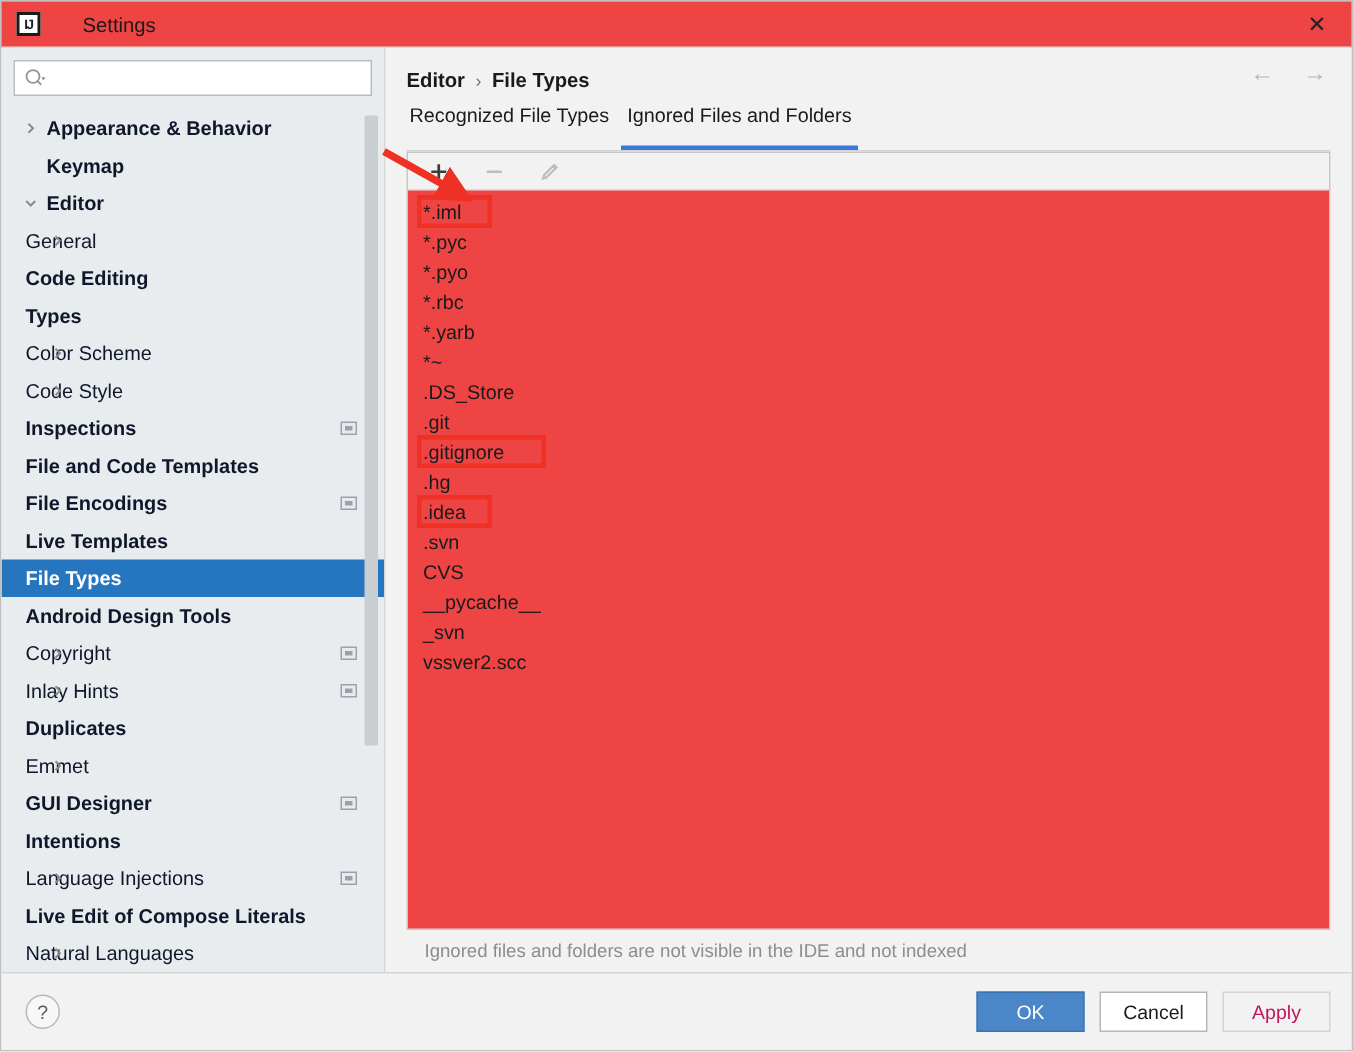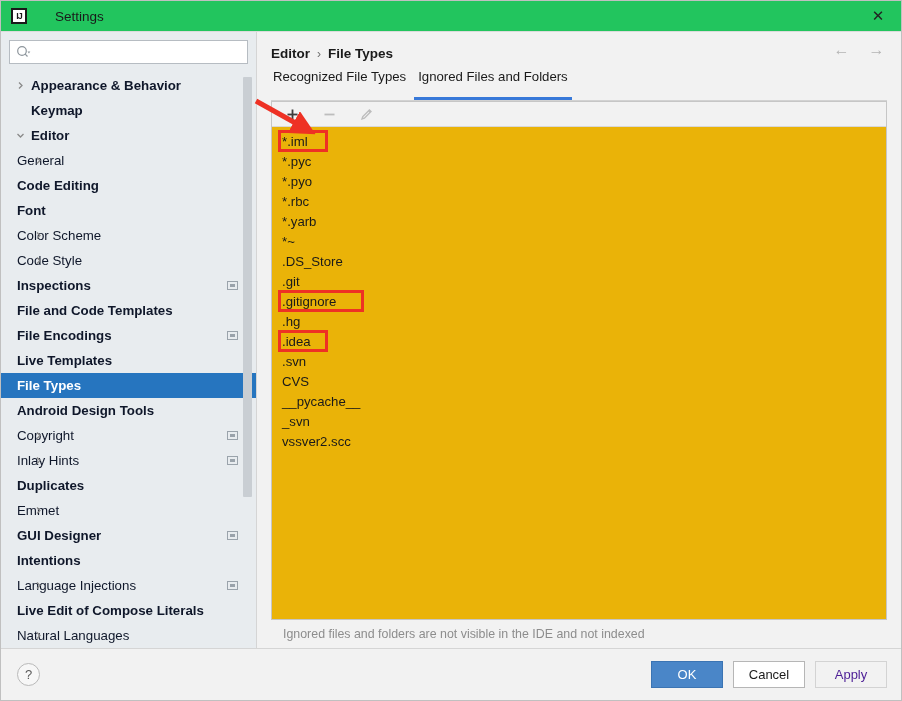--- a/index.html
+++ b/index.html
@@ -14,21 +14,21 @@
     position: relative;
     width: 902px; height: 701px;
     background: #f2f2f2;
     border: 1px solid #c0c0c0;
     display: flex; flex-direction: column;
   }
 
   
   .titlebar {
     height: 20px; min-height: 31px;
-    background: #22c55e;
+    background: #ef4444;
     border-bottom: 1px solid #dcdcdc;
     display: flex; align-items: center;
     padding-left: 10px;
     position: relative;
   }
   .ij-logo {
     width: 16px; height: 16px;
     border: 2px solid #1a1a1a;
     background: #fff;
     display: flex; align-items: center; justify-content: center;
@@ -202,21 +202,21 @@
     width: 17px; height: 17px;
     display: flex; align-items: center; justify-content: center;
     cursor: pointer;
   }
   .tb-btn.disabled { cursor: default; }
 
   .list-scroll {
     flex: 1; min-height: 0;
     overflow: hidden;
     padding: 4px 0 0 0;
-    background: #eab308;
+    background: #ef4444;
   }
   .list-row {
     height: 20px;
     display: flex; align-items: center;
     padding-left: 10px;
     font-size: 13.2px; color: #1a1a1a;
     cursor: default;
     position: relative;
   }
   .list-row .txt { position: relative; z-index: 2; }
@@ -264,21 +264,21 @@
     font-family: "Liberation Sans", sans-serif;
     border: 1px solid #b6b6b6;
     background: #ffffff; color: #1a1a1a;
     cursor: pointer;
     padding: 0 14px;
   }
   .btn.primary {
     background: #4a86c8; border-color: #3b74b3; color: #ffffff;
   }
   .btn.disabled {
-    color: #4c1d95; background: #f2f2f2; border-color: #d3d3d3;
+    color: #be185d; background: #f2f2f2; border-color: #d3d3d3;
     cursor: default;
   }
 
   
   .anno-arrow {
     position: absolute;
     left: 252px; top: 97px;
     width: 70px; height: 38px;
     pointer-events: none;
     z-index: 50;
@@ -338,21 +338,21 @@
               <svg width="9" height="9" viewBox="0 0 9 9">
                 <polyline points="3,1.5 6,4.5 3,7.5" fill="none" stroke="#8a8a8a" stroke-width="1.3"></polyline>
               </svg>
             </span>
             <span class="tree-label has-chev-1">General</span>
           </div>
           <div class="tree-item lvl1">
             <span class="tree-label no-chev-1">Code Editing</span>
           </div>
           <div class="tree-item lvl1">
-            <span class="tree-label no-chev-1">Font</span>
+            <span class="tree-label no-chev-1">Types</span>
           </div>
           <div class="tree-item lvl1">
             <span class="chev">
               <svg width="9" height="9" viewBox="0 0 9 9">
                 <polyline points="3,1.5 6,4.5 3,7.5" fill="none" stroke="#8a8a8a" stroke-width="1.3"></polyline>
               </svg>
             </span>
             <span class="tree-label has-chev-1">Color Scheme</span>
           </div>
           <div class="tree-item lvl1">

